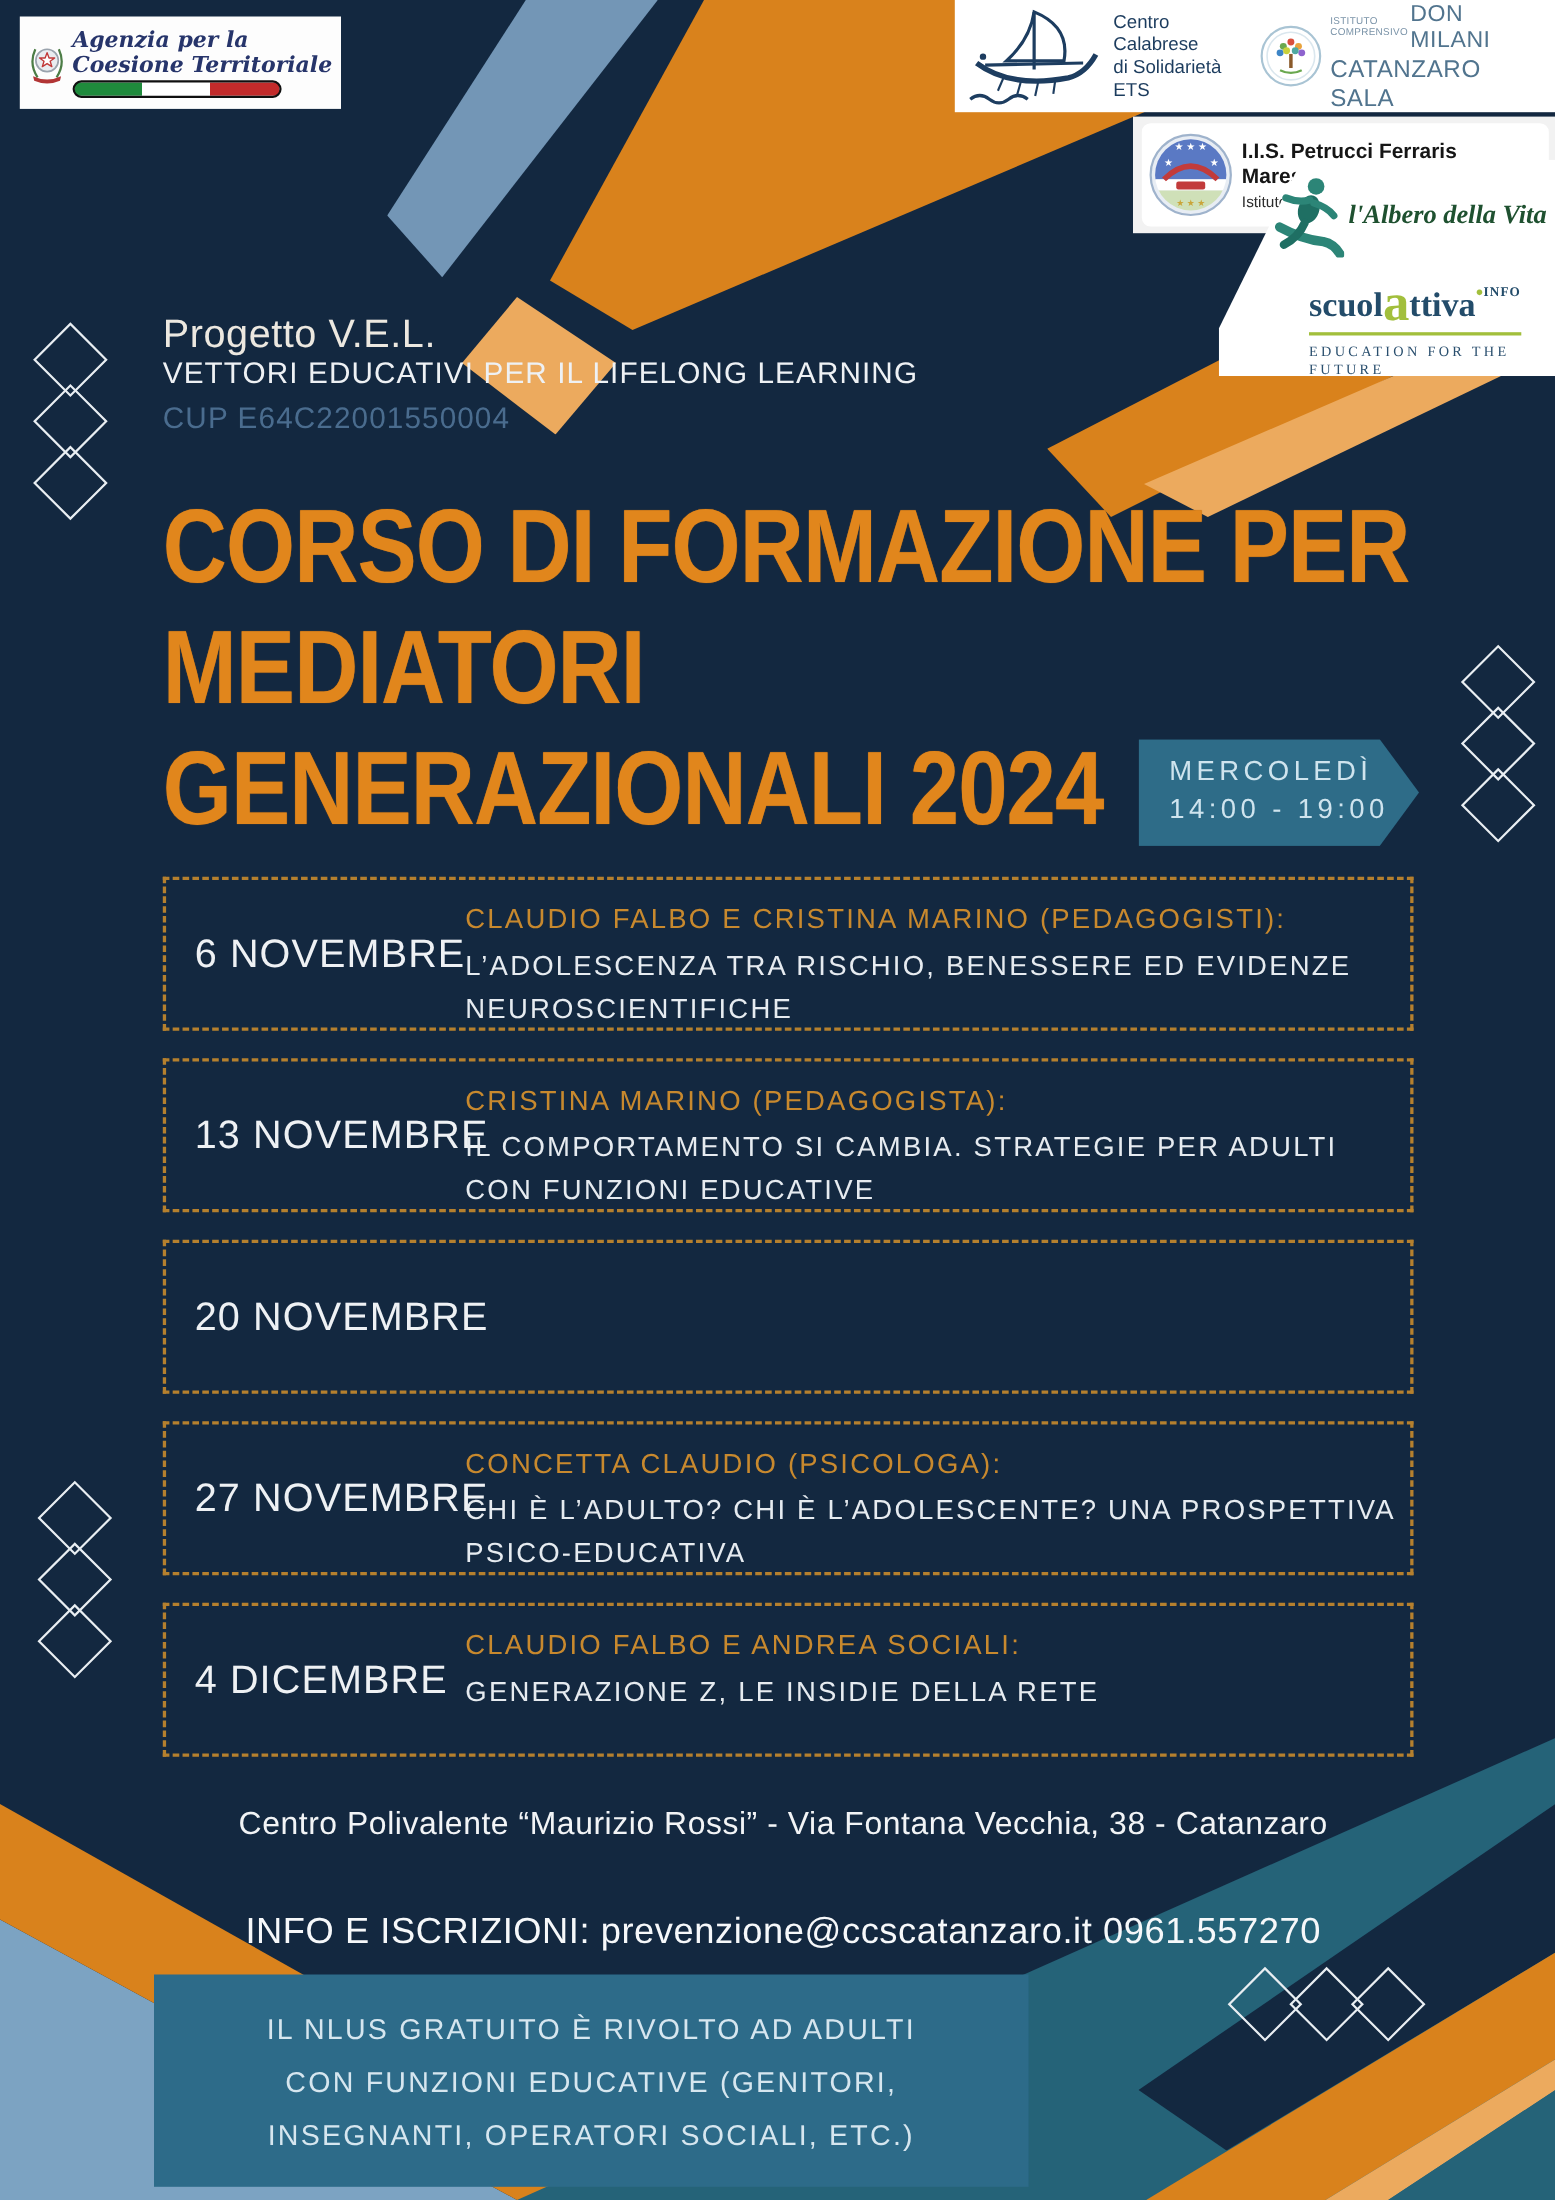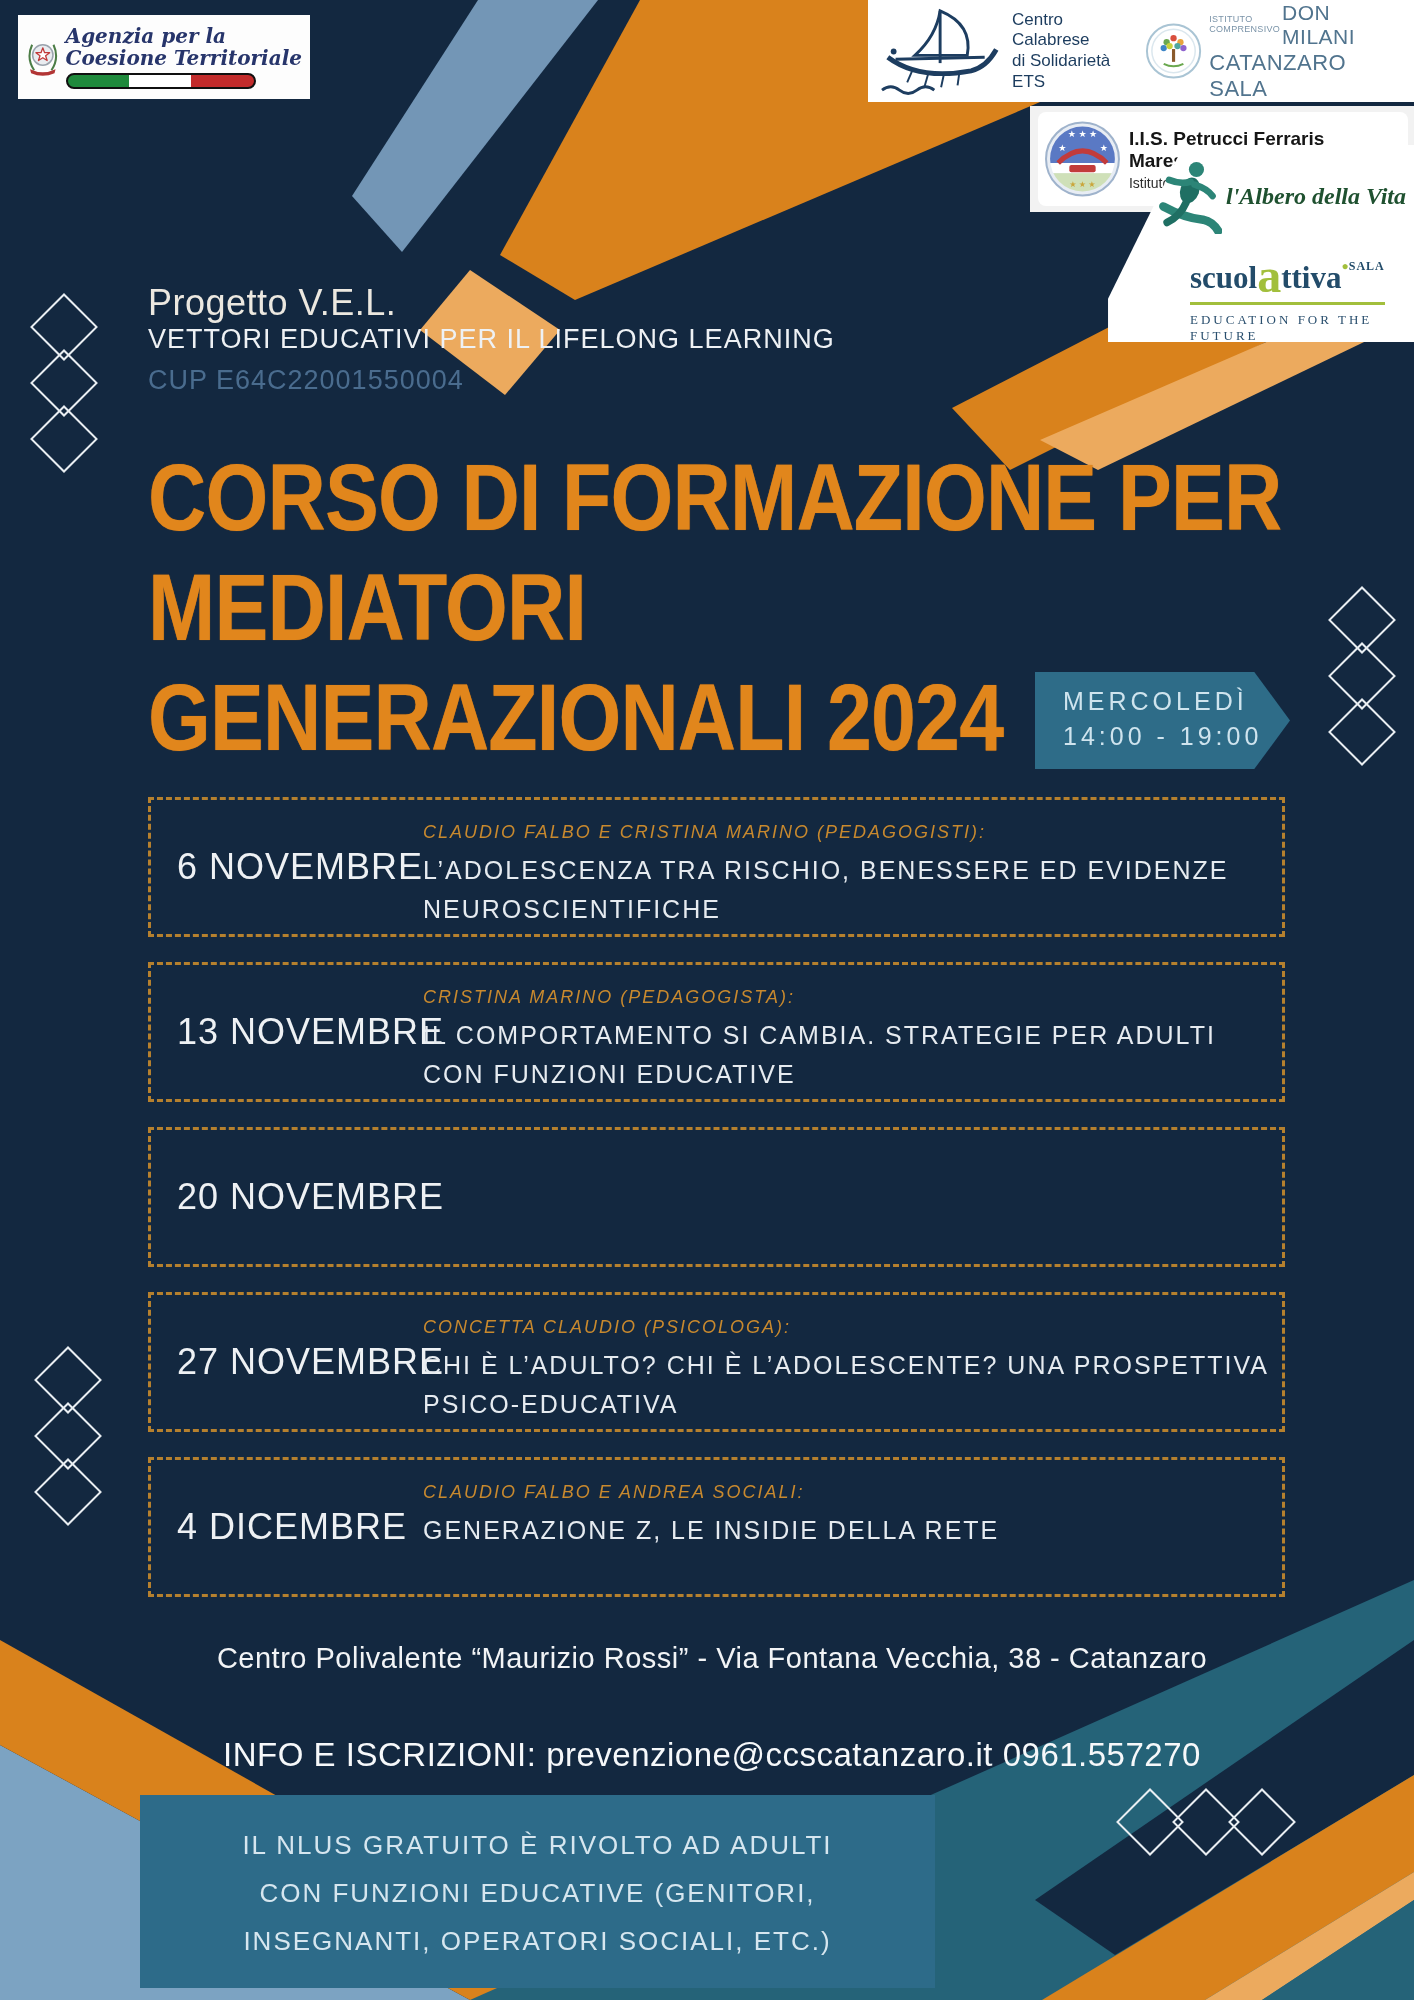--- a/index.html
+++ b/index.html
@@ -86,21 +86,21 @@
     box-sizing:border-box;padding:15px 0 0 28px;color:#cfe4ee;}
   .banner-day{font-size:25px;letter-spacing:4px;}
   .banner-time{font-size:25px;letter-spacing:4px;margin-top:6px;}
 
   
   .session{left:148px;width:1137px;height:140px;border:3px dashed #b5802e;
     box-sizing:border-box;display:flex;}
   .sess-date{width:272px;flex-shrink:0;display:flex;align-items:center;
     padding-left:26px;box-sizing:border-box;color:#eef1f4;font-size:36px;letter-spacing:1px;white-space:nowrap;}
   .sess-content{width:860px;padding-top:22px;box-sizing:border-box;}
-  .sess-speaker{color:#c8892e;font-size:18px;letter-spacing:2px;font-style:italic;}
+  .sess-speaker{color:#c8892e;font-size:25px;letter-spacing:2px;}
   .sess-topic{color:#e6ebf0;font-size:25px;letter-spacing:2px;line-height:1.55;margin-top:8px;}
 
   
   .venue{left:132px;top:1642px;width:1160px;text-align:center;color:#f2f4f6;font-size:29px;letter-spacing:.5px;}
   .info{left:132px;top:1692px;width:1160px;text-align:center;color:#f6f8fa;font-size:33px;letter-spacing:.5px;margin-top:44px;}
 
   .note-box{left:140px;top:1795px;width:795px;height:193px;background:#2d6b89;
     box-sizing:border-box;padding-top:26px;text-align:center;color:#d6e6ef;}
   .note-line{font-size:26px;letter-spacing:2px;line-height:1.85;}
 </style>
@@ -227,21 +227,21 @@
       <ellipse cx="40" cy="33" rx="10" ry="14" fill="#1f6f63" transform="rotate(20 40 33)"></ellipse>
       <path d="M18,22 Q30,27 41,24" stroke="#2c8577" stroke-width="7" fill="none" stroke-linecap="round"></path>
       <path d="M45,27 Q58,31 64,39" stroke="#2c8577" stroke-width="7" fill="none" stroke-linecap="round"></path>
       <path d="M12,50 Q34,62 54,64 Q64,66 70,76" stroke="#2c8577" stroke-width="9" fill="none" stroke-linecap="round"></path>
       <path d="M36,46 Q30,60 16,67" stroke="#1f6f63" stroke-width="8" fill="none" stroke-linecap="round"></path>
     </svg>
     <div class="albero-name">l'Albero della Vita</div>
   </div>
   <div class="abs scuolattiva">
     <div class="sa-word">
-      <span class="sa-sm">scuol</span><span class="sa-big">a</span><span class="sa-sm">ttiva</span><span class="sa-dot">●</span><span class="sa-sup">SALA</span>
+      <span class="sa-sm">scuol</span><span class="sa-big">a</span><span class="sa-sm">ttiva</span><span class="sa-dot">●</span><span class="sa-sup">INFO</span>
     </div>
     <div class="sa-tag">EDUCATION FOR THE FUTURE</div>
   </div>
 
   <div class="abs project">
     <div class="project-title">Progetto V.E.L.</div>
     <div class="project-sub">VETTORI EDUCATIVI PER IL LIFELONG LEARNING</div>
     <div class="project-cup">CUP E64C22001550004</div>
   </div>
 

